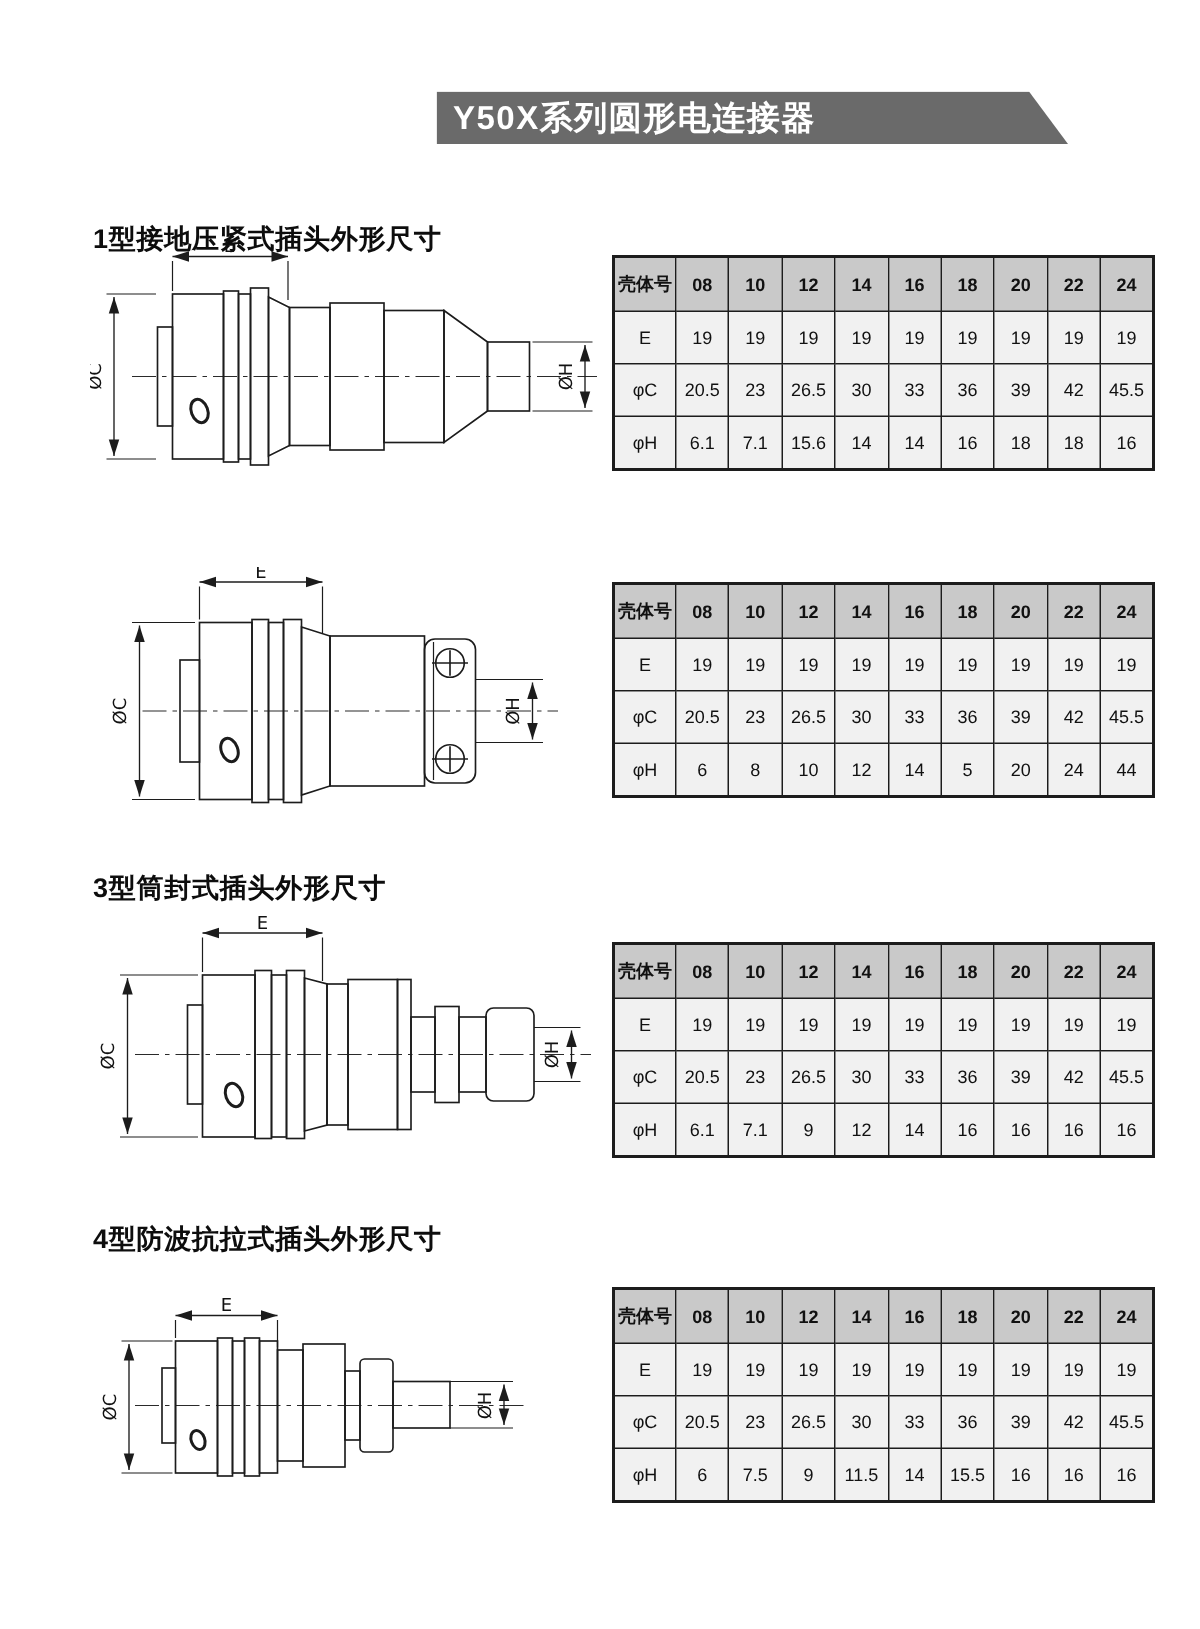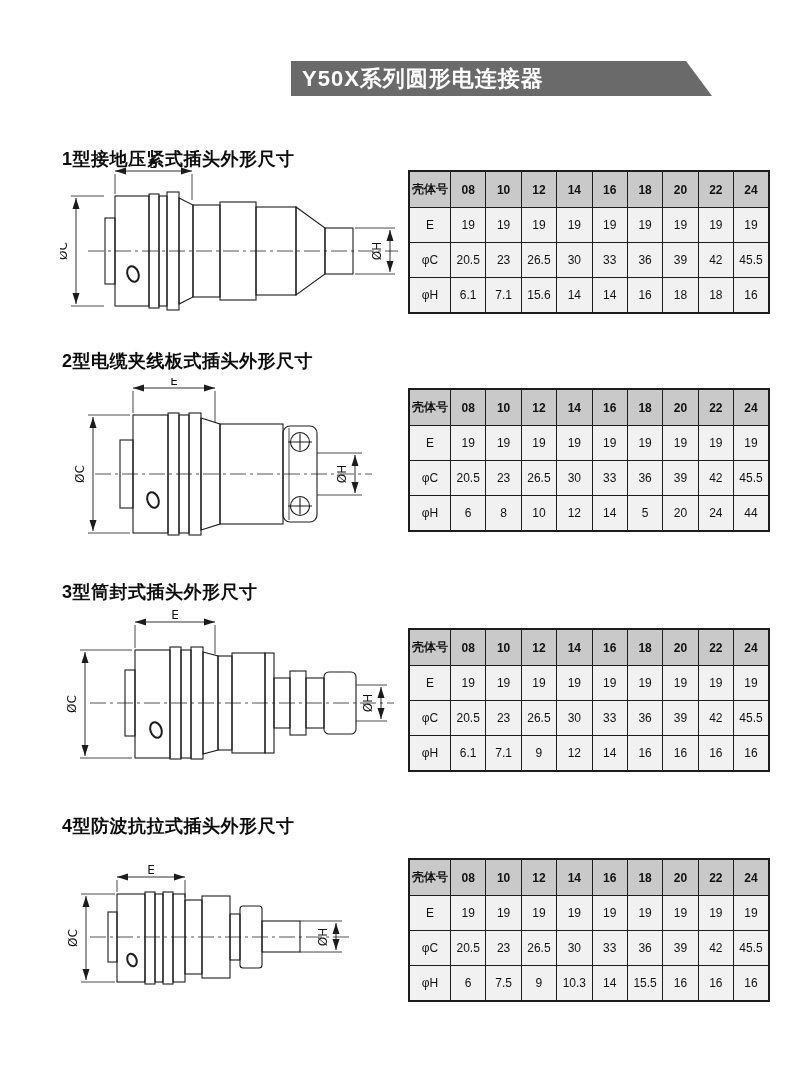--- a/index.html
+++ b/index.html
@@ -161,21 +161,20 @@
           <td>14</td>
           <td>14</td>
           <td>16</td>
           <td>18</td>
           <td>18</td>
           <td>16</td>
         </tr>
       </tbody>
     </table>
 
-  <div class="section-title" id="title-2">2型电缆夹线板式插头外形尺寸</div>
 
   <div class="drawing" id="draw-2">
     <svg width="345" height="172" viewBox="0 0 345 172">
       <defs>
         <marker id="ar2" viewBox="0 0 12 9" markerWidth="12" markerHeight="9" refX="11.5" refY="4.5" orient="auto-start-reverse" markerUnits="userSpaceOnUse">
           <path d="M11.5,4.5 L0.5,1 L0.5,8 z" fill="#1c1c1c"></path>
         </marker>
         <pattern id="lad2" width="4" height="3.2" patternUnits="userSpaceOnUse">
           <path d="M0,1.6 H4" stroke="#222" stroke-width="0.8"></path>
         </pattern>
@@ -473,21 +472,21 @@
           <td>36</td>
           <td>39</td>
           <td>42</td>
           <td>45.5</td>
         </tr>
         <tr>
           <th>φH</th>
           <td>6</td>
           <td>7.5</td>
           <td>9</td>
-          <td>10.3</td>
+          <td>11.5</td>
           <td>14</td>
           <td>15.5</td>
           <td>16</td>
           <td>16</td>
           <td>16</td>
         </tr>
       </tbody>
     </table>
 
 </div>

